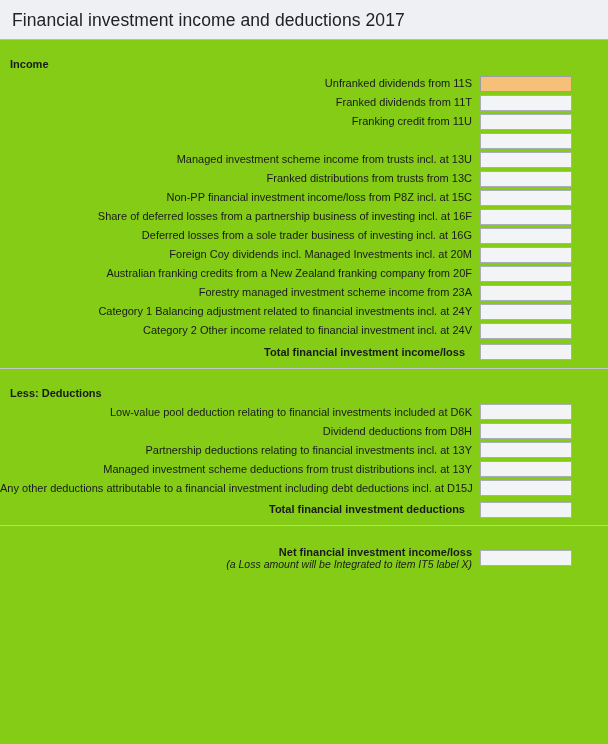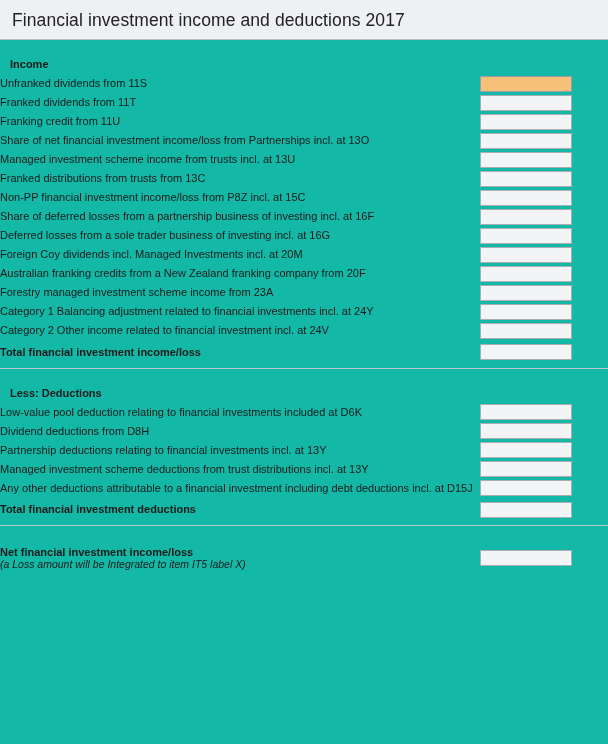--- a/index.html
+++ b/index.html
@@ -12,21 +12,21 @@
     background: #eef0f3;
     font-family: "Liberation Sans", sans-serif;
     font-size: 11px;
     color: #1a1a1a;
     overflow: hidden;
   }
   .page {
     width: 608px;
     height: 744px;
     position: relative;
-    background: #14b8a6;
+    background: #84cc16;
     box-sizing: border-box;
   }
   .title-bar {
     padding: 10px 10px 8px 12px;
     border-bottom: 1px solid #b8bcc2;
     background: #eef0f3;
   }
   .title-bar h1 {
     margin: 0;
     font-size: 17.5px;
@@ -45,20 +45,21 @@
     padding: 7px 0 4px 10px;
     margin-top: 11px;
   }
   .row {
     display: flex;
     align-items: center;
     justify-content: flex-end;
     padding: 1.5px 0;
   }
   .row .label {
+    text-align: right;
     padding-right: 8px;
     font-size: 11px;
     color: #1a1a1a;
     line-height: 13px;
     flex: 1 1 auto;
     white-space: nowrap;
     overflow: hidden;
   }
   .row .label.bold {
     font-weight: bold;
@@ -112,21 +113,20 @@
     </div>
     <div class="row">
       <div class="label">Franked dividends from 11T</div>
       <input class="field" type="text" value="" style="">
     </div>
     <div class="row">
       <div class="label">Franking credit from 11U</div>
       <input class="field" type="text" value="" style="">
     </div>
     <div class="row">
-      <div class="label">Share of net financial investment income/loss from Partnerships incl. at 13O</div>
       <input class="field" type="text" value="" style="">
     </div>
     <div class="row">
       <div class="label">Managed investment scheme income from trusts incl. at 13U</div>
       <input class="field" type="text" value="" style="">
     </div>
     <div class="row">
       <div class="label">Franked distributions from trusts from 13C</div>
       <input class="field" type="text" value="" style="">
     </div>

